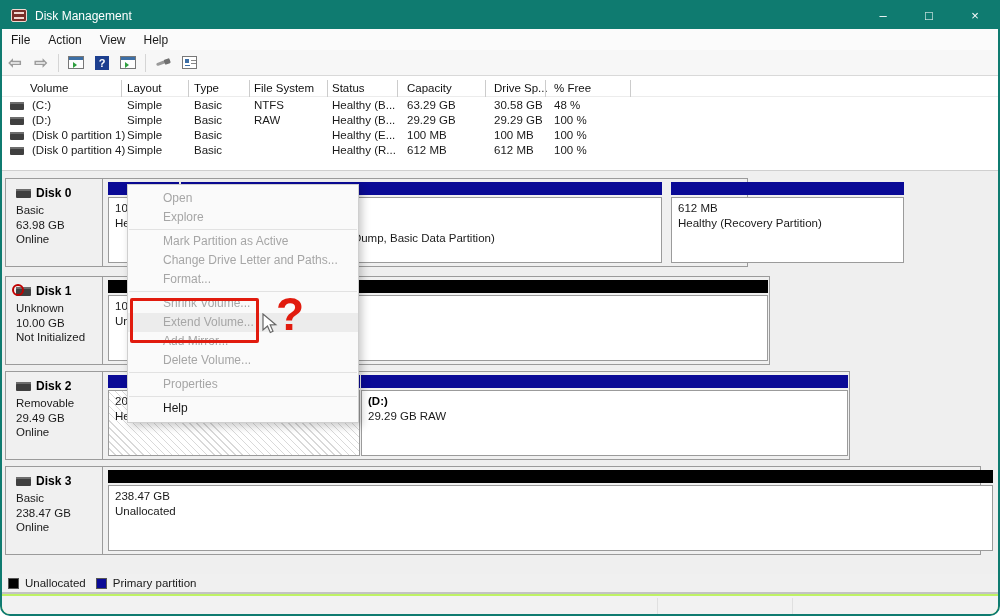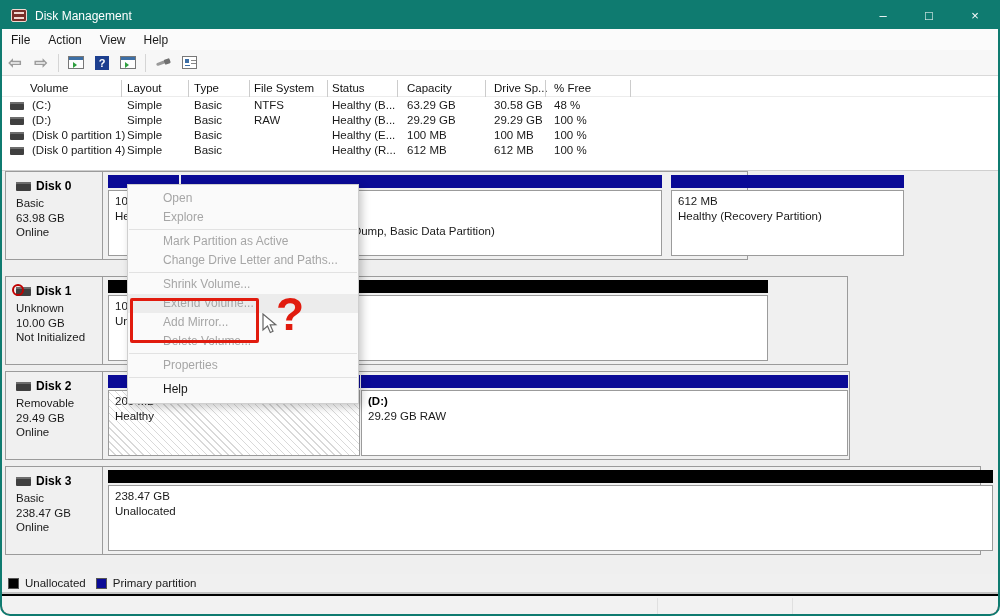--- a/index.html
+++ b/index.html
@@ -1,18 +1,18 @@
 <!DOCTYPE html>
 <html><head>
 <meta charset="utf-8">
 <style>
   * { margin:0; padding:0; box-sizing:border-box; }
   body { font-family:"Liberation Sans", sans-serif; background:#ffffff; }
   #window { position:relative; width:1000px; height:616px; border:2px solid #0f7b70;
-            border-radius:0 0 10px 10px; overflow:hidden; background:#000000; }
+            border-radius:0 0 10px 10px; overflow:hidden; background:#bef264; }
 
   
   .titlebar { position:absolute; left:0; top:0; width:100%; height:27px; background:#0f7b70;
               display:flex; align-items:center; color:#fff; }
   .app-icon { width:16px; height:13px; margin:0 8px 0 9px; border:1.5px solid #f3d9d2;
               border-radius:2px; position:relative; background:#7a2f28; }
   .app-icon::before { content:""; position:absolute; left:2px; right:2px; top:2px; height:2px; background:#f3d9d2; }
   .app-icon::after  { content:""; position:absolute; left:2px; right:2px; bottom:2px; height:2px; background:#f3d9d2; }
   .title-text { font-size:12px; }
   .caption-btns { margin-left:auto; display:flex; height:100%; }
@@ -209,21 +209,21 @@
       <span class="vt-c" style="left:252px"></span>
       <span class="vt-c" style="left:330px; width:63px">Healthy (R...</span>
       <span class="vt-c" style="left:405px">612 MB</span>
       <span class="vt-c" style="left:492px">612 MB</span>
       <span class="vt-c" style="left:552px">100 %</span>
     </div>
   </div>
 
   <div class="graph">
 
-    <div class="disk-row" style="left:3px; top:0; width:743px; height:89px">
+    <div class="disk-row" style="left:3px; top:7px; width:743px; height:89px">
       <div class="disk-label">
         <div class="disk-name-line">
             <span class="disk-icon"></span>
           <span class="disk-name">Disk 0</span>
           </div>
         <div class="disk-info">
           <div>Basic</div>
           <div>63.98 GB</div>
           <div>Online</div>
         </div>
@@ -247,21 +247,21 @@
       <div class="pcell" style="left:665px; width:233px">
         <div class="pbar primary"></div>
         <div class="pbox">
           <div class="pline"></div>
           <div class="pline">612 MB</div>
           <div class="pline">Healthy (Recovery Partition)</div>
         </div>
       </div>
     </div>
 
-    <div class="disk-row" style="left:3px; top:105px; width:843px; height:89px">
+    <div class="disk-row" style="left:3px; top:105px; width:765px; height:89px">
       <div class="disk-label">
         <div class="disk-name-line">
             <span class="disk-icon unknown"></span>
           <span class="disk-name">Disk 1</span>
           </div>
         <div class="disk-info">
           <div>Unknown</div>
           <div>10.00 GB</div>
           <div>Not Initialized</div>
         </div>
@@ -339,20 +339,21 @@
     <span class="sb-div" style="left:655px"></span>
     <span class="sb-div" style="left:790px"></span>
   </div>
 
   <div class="ctx-menu">
     <div class="ctx-item disabled">Open</div>
     <div class="ctx-item disabled">Explore</div>
     <div class="ctx-sep"></div>
     <div class="ctx-item disabled">Mark Partition as Active</div>
     <div class="ctx-item disabled">Change Drive Letter and Paths...</div>
+    <div class="ctx-item disabled">Format...</div>
     <div class="ctx-sep"></div>
     <div class="ctx-item disabled">Shrink Volume...</div>
     <div class="ctx-item disabled hl">Extend Volume...</div>
     <div class="ctx-item disabled">Add Mirror...</div>
     <div class="ctx-item disabled">Delete Volume...</div>
     <div class="ctx-sep"></div>
     <div class="ctx-item disabled">Properties</div>
     <div class="ctx-sep"></div>
     <div class="ctx-item">Help</div>
   </div>

